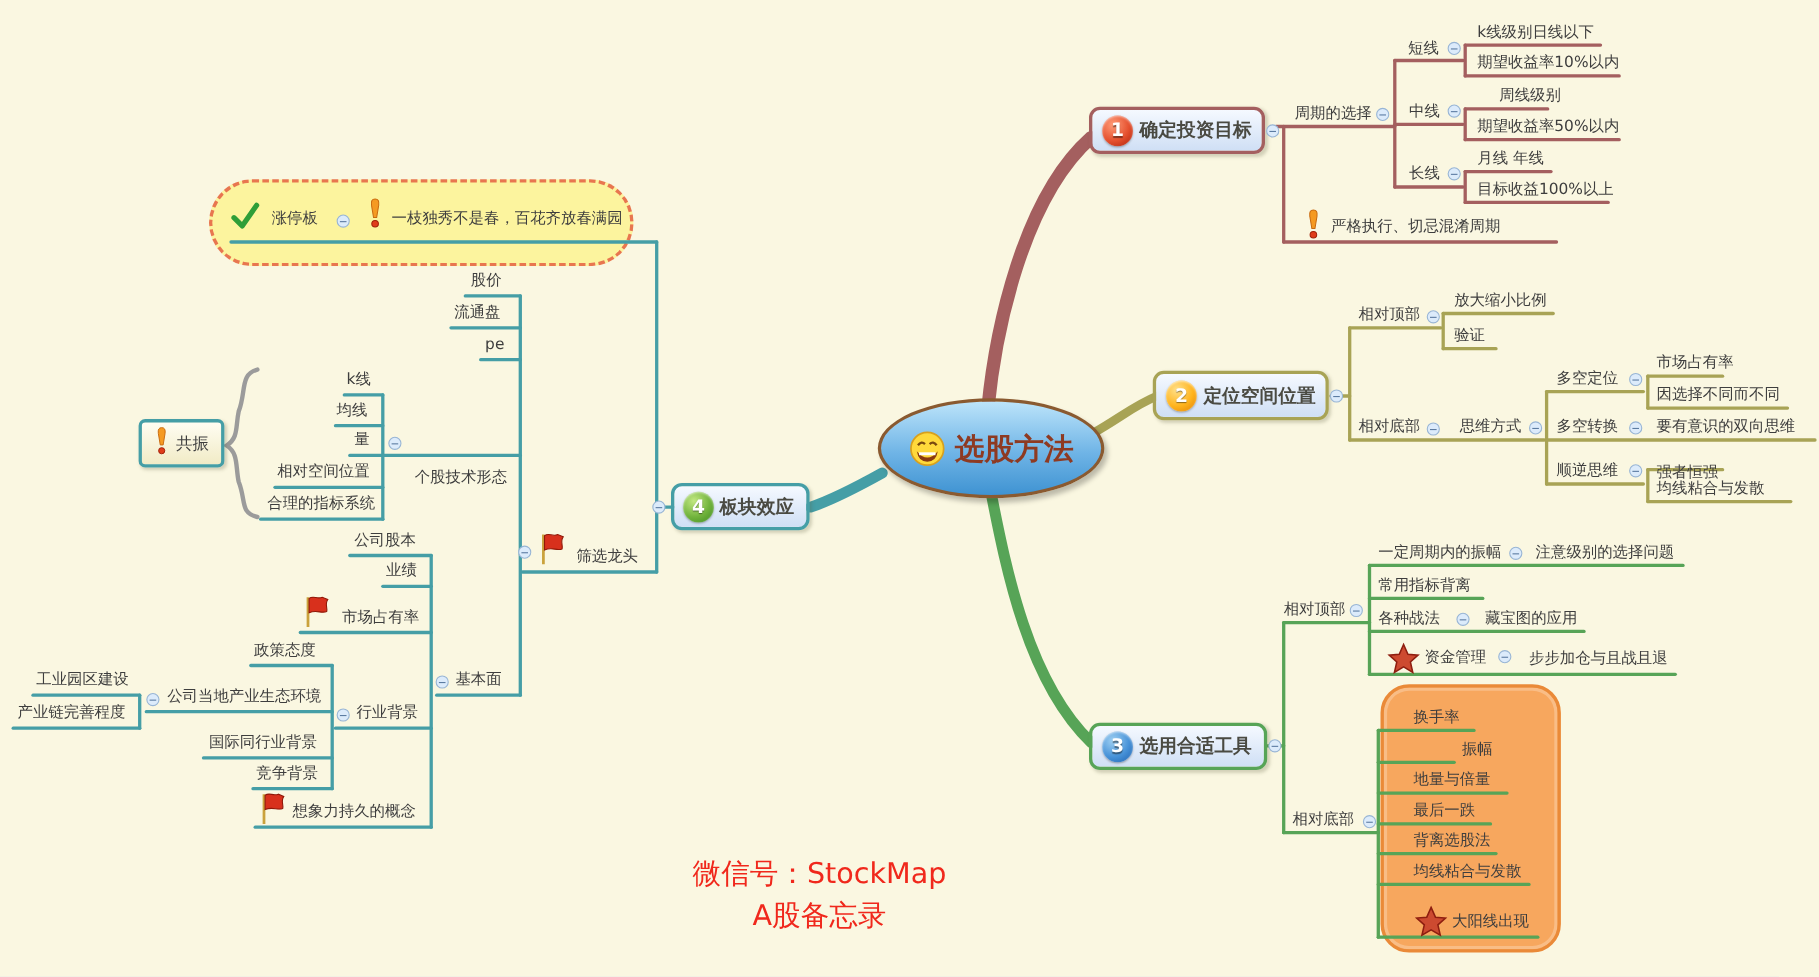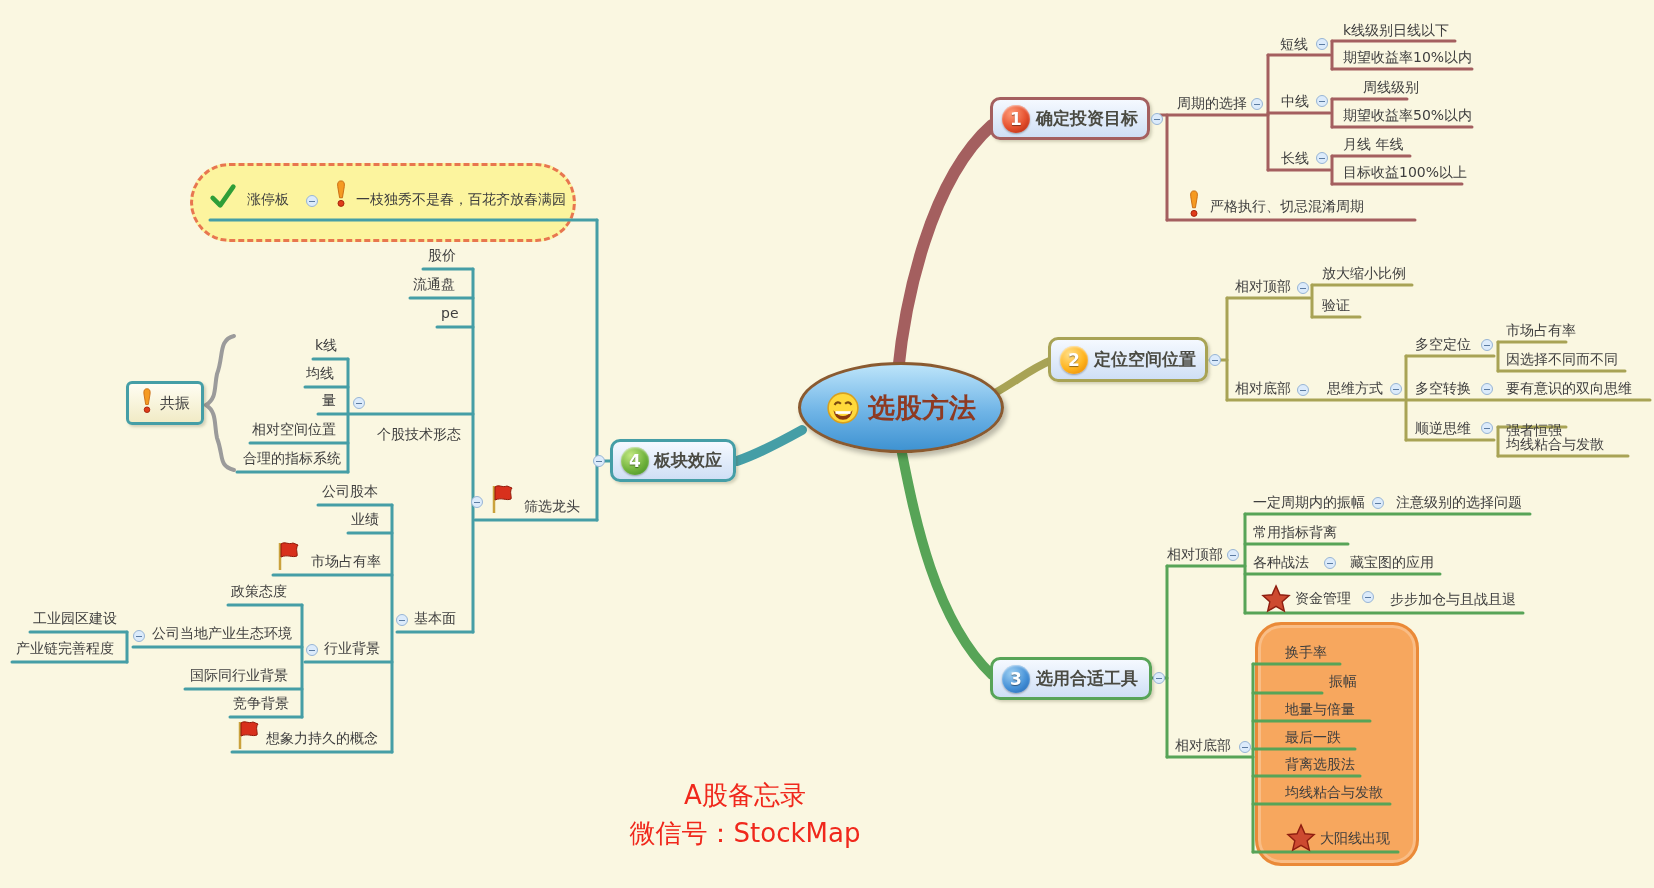--- a/index.html
+++ b/index.html
@@ -322,17 +322,17 @@
   <span class="minus" style="left:1362px;top:591px;"></span>
   <span class="minus" style="left:593px;top:455px;"></span>
   <span class="minus" style="left:306px;top:195px;"></span>
   <span class="minus" style="left:471px;top:496px;"></span>
   <span class="minus" style="left:353px;top:397px;"></span>
   <span class="minus" style="left:396px;top:614px;"></span>
   <span class="minus" style="left:306px;top:644px;"></span>
   <span class="minus" style="left:133px;top:630px;"></span>
 
   <div class="wm" style="left:590px;top:776px;width:310px;">
+    <div>微信号：StockMap</div>
     <div>A股备忘录</div>
-    <div>微信号：StockMap</div>
   </div>
 
 </div>
 
 </body></html>

